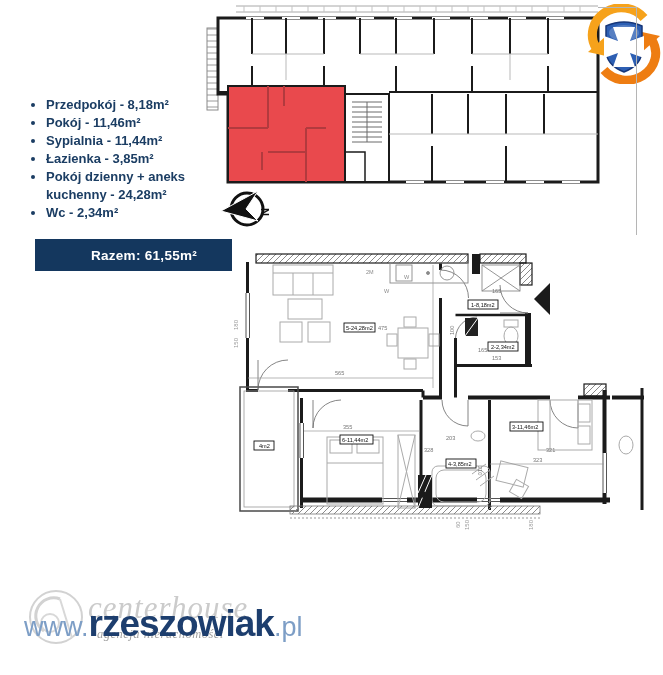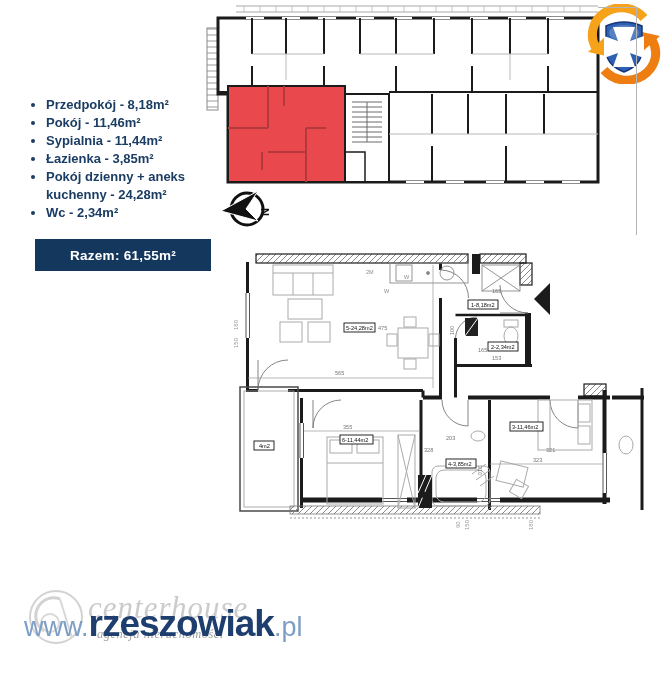--- a/index.html
+++ b/index.html
@@ -7,21 +7,21 @@
          font-family:"Liberation Sans",sans-serif;}
   .abs{position:absolute;}
 
   
   .room-list{left:20px;top:96px;width:188px;margin:0;padding:0 0 0 26px;
              color:#1b3d63;font-size:13px;font-weight:bold;line-height:18px;}
   .room-list li{margin:0;padding:0;}
 
   
   .total-box{left:35px;top:239px;width:176px;height:32px;background:#14375e;
-             display:flex;align-items:center;justify-content:center;}
+             display:flex;align-items:center;justify-content:center;padding-left:21px;}
   .total-box span{color:#ffffff;font-size:13.5px;font-weight:bold;letter-spacing:.3px;}
 
   
   .edge-line-v{left:636px;top:7px;width:1px;height:228px;background:#b5b5b5;}
   .edge-line-h{left:598px;top:7px;width:39px;height:1px;background:#b5b5b5;}
 
   
   .wm-brand{left:88px;top:590px;font-family:"Liberation Serif",serif;font-style:italic;
             font-size:31px;color:#cbcbcb;letter-spacing:1px;}
   .wm-brand-sub{left:97px;top:627px;font-family:"Liberation Serif",serif;font-style:italic;

